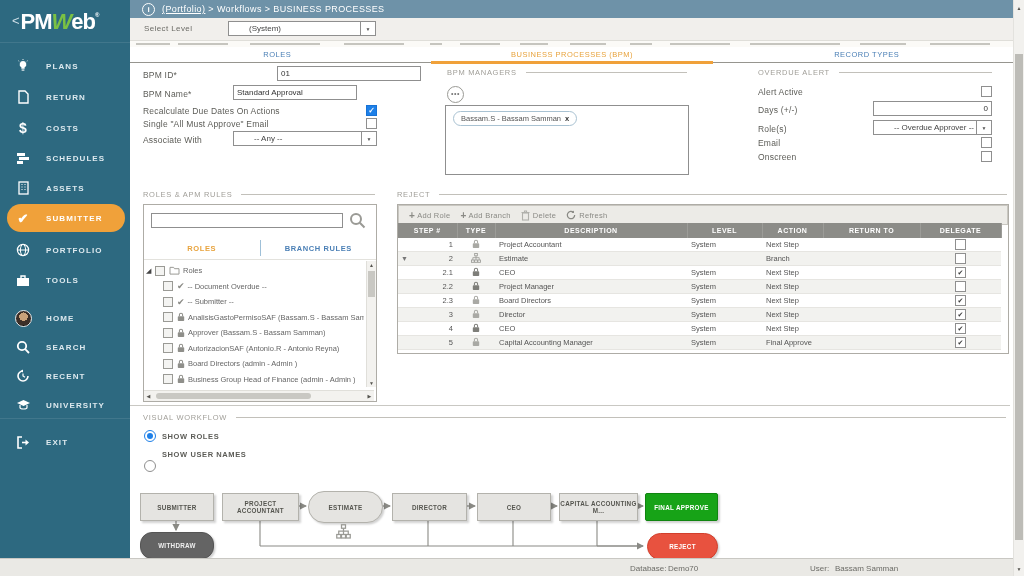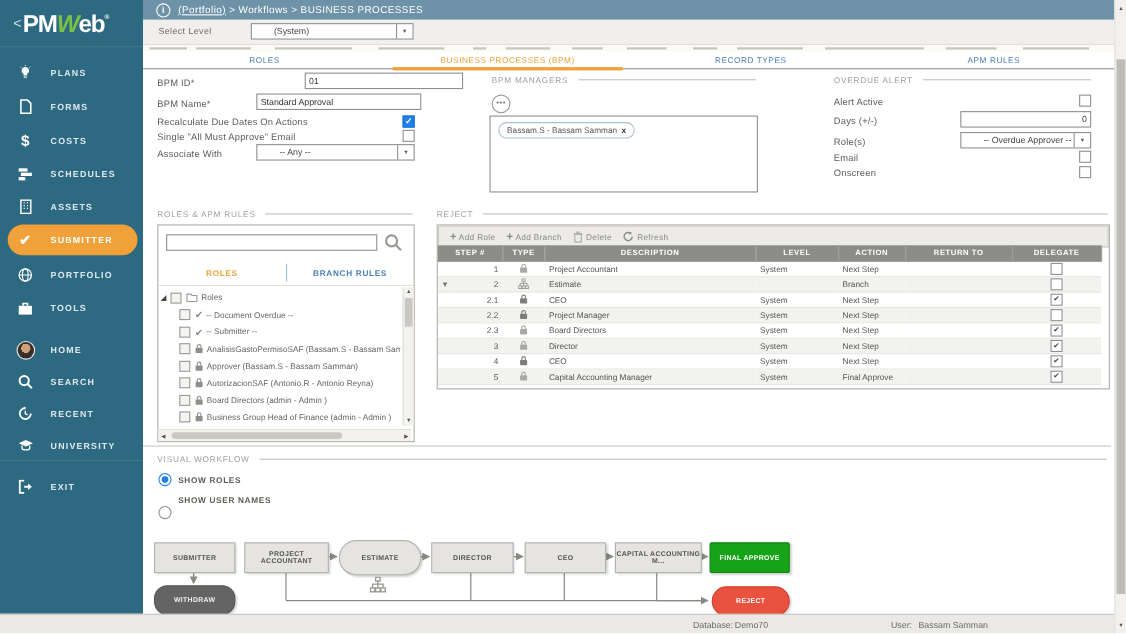--- a/index.html
+++ b/index.html
@@ -121,21 +121,21 @@
           </svg>
         </span>
       <span class="nl">PLANS</span>
     </div>
     <div class="nav" style="top:85px">
       <span class="ni">
           <svg width="13" height="14" viewBox="0 0 13 14">
             <path d="M2 1h6l3 3v9H2z" fill="none" stroke="#fff" stroke-width="1.4"></path>
           </svg>
         </span>
-      <span class="nl">FORMS</span>
+      <span class="nl">RETURN</span>
     </div>
     <div class="nav" style="top:116px">
       <span class="ni">
           <span class="gl" style="font-size:14px">$</span>
         </span>
       <span class="nl">COSTS</span>
     </div>
     <div class="nav" style="top:146px">
       <span class="ni">
           <svg width="14" height="13" viewBox="0 0 14 13">
@@ -253,27 +253,26 @@
     <span style="left:540px;width:60px"></span>
       <span style="left:620px;width:90px"></span>
       <span style="left:730px;width:46px"></span>
     <span style="left:800px;width:60px"></span>
   </div>
 
   <div class="tabs">
     <div class="mtab">ROLES</div>
     <div class="mtab active">BUSINESS PROCESSES (BPM)</div>
     <div class="mtab">RECORD TYPES</div>
-    <div class="mtab">APM RULES</div>
   </div>
 
   <span class="abs flabel" style="left:143px;top:70px">BPM ID*</span>
   <input class="tin" style="left: 233px; top: 66px; width: 144px; margin-left: 44px;" value="01">
   <span class="abs flabel" style="left:143px;top:89px">BPM Name*</span>
-  <input class="tin" style="left: 233px; top: 85px; width: 150px;" value="Standard Approval">
+  <input class="tin" style="left: 233px; top: 85px; width: 124px;" value="Standard Approval">
   <span class="abs flabel" style="left:143px;top:106px">Recalculate Due Dates On Actions</span>
   <div class="abs cb on-blue" style="left:366px;top:105px"></div>
   <span class="abs flabel" style="left:143px;top:119px">Single "All Must Approve" Email</span>
   <div class="abs cb" style="left:366px;top:118px"></div>
   <span class="abs flabel" style="left:143px;top:135px">Associate With</span>
   <div class="dd abs" style="left:233px;top:131px;width:144px">
     <span class="v">-- Any --</span>
     <span class="b">▼</span>
   </div>
 

